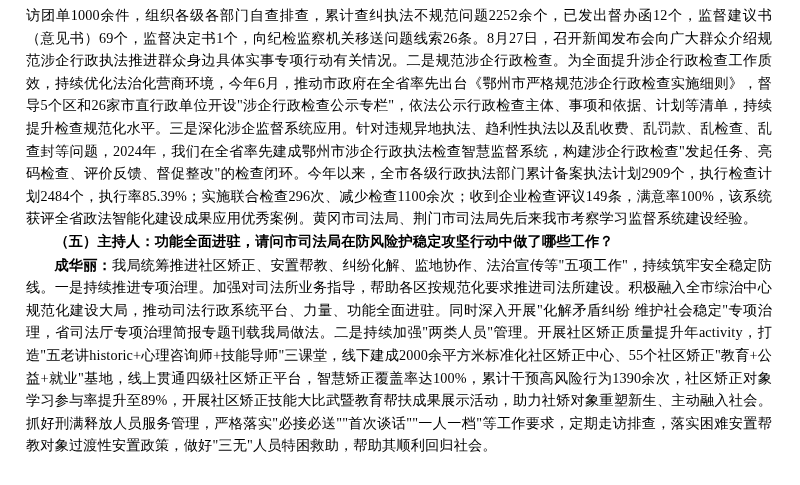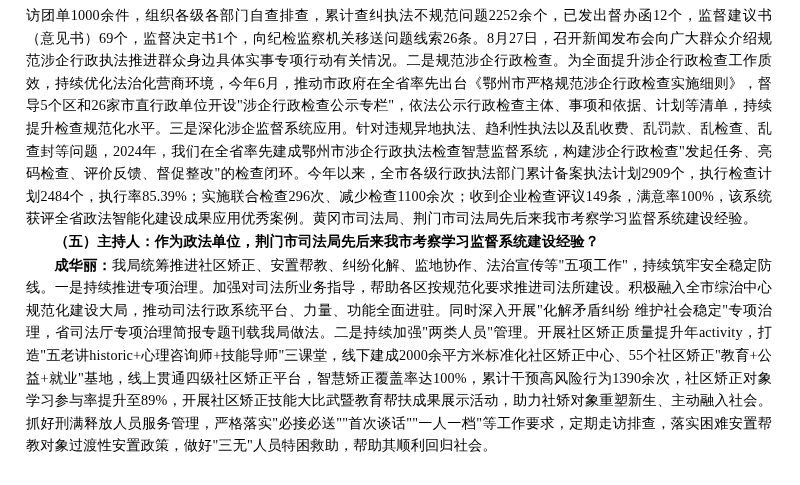--- a/index.html
+++ b/index.html
@@ -43,20 +43,20 @@
   }
 </style>
 </head>
 <body>
 
 <div class="page">
 
   <p class="indent noindent">访团单1000余件，组织各级各部门自查排查，累计查纠执法不规范问题2252余个，已发出督办函12个，监督建议书（意见书）69个，监督决定书1个，向纪检监察机关移送问题线索26条。8月27日，召开新闻发布会向广大群众介绍规范涉企行政执法推进群众身边具体实事专项行动有关情况。二是规范涉企行政检查。为全面提升涉企行政检查工作质效，持续优化法治化营商环境，今年6月，推动市政府在全省率先出台《鄂州市严格规范涉企行政检查实施细则》，督导5个区和26家市直行政单位开设"涉企行政检查公示专栏"，依法公示行政检查主体、事项和依据、计划等清单，持续提升检查规范化水平。三是深化涉企监督系统应用。针对违规异地执法、趋利性执法以及乱收费、乱罚款、乱检查、乱查封等问题，2024年，我们在全省率先建成鄂州市涉企行政执法检查智慧监督系统，构建涉企行政检查"发起任务、亮码检查、评价反馈、督促整改"的检查闭环。今年以来，全市各级行政执法部门累计备案执法计划2909个，执行检查计划2484个，执行率85.39%；实施联合检查296次、减少检查1100余次；收到企业检查评议149条，满意率100%，该系统获评全省政法智能化建设成果应用优秀案例。黄冈市司法局、荆门市司法局先后来我市考察学习监督系统建设经验。</p>
 
   <p class="indent">
-    <span class="q-head">（五）主持人：</span><span class="q-head">作为政法单位，荆门市司法局先后来我市考察学习监督系统建设经验？</span>
+    <span class="q-head">（五）主持人：</span><span class="q-head">功能全面进驻，请问市司法局在防风险护稳定攻坚行动中做了哪些工作？</span>
   </p>
 
   <p class="indent">
     <span class="speaker">成华丽：</span><span>我局统筹推进社区矫正、安置帮教、纠纷化解、监地协作、法治宣传等"五项工作"，持续筑牢安全稳定防线。一是持续推进专项治理。加强对司法所业务指导，帮助各区按规范化要求推进司法所建设。积极融入全市综治中心规范化建设大局，推动司法行政系统平台、力量、功能全面进驻。同时深入开展"化解矛盾纠纷 维护社会稳定"专项治理，省司法厅专项治理简报专题刊载我局做法。二是持续加强"两类人员"管理。开展社区矫正质量提升年activity，打造"五老讲historic+心理咨询师+技能导师"三课堂，线下建成2000余平方米标准化社区矫正中心、55个社区矫正"教育+公益+就业"基地，线上贯通四级社区矫正平台，智慧矫正覆盖率达100%，累计干预高风险行为1390余次，社区矫正对象学习参与率提升至89%，开展社区矫正技能大比武暨教育帮扶成果展示活动，助力社矫对象重塑新生、主动融入社会。抓好刑满释放人员服务管理，严格落实"必接必送""首次谈话""一人一档"等工作要求，定期走访排查，落实困难安置帮教对象过渡性安置政策，做好"三无"人员特困救助，帮助其顺利回归社会。</span>
   </p>
 
 </div>
 
 </body></html>

